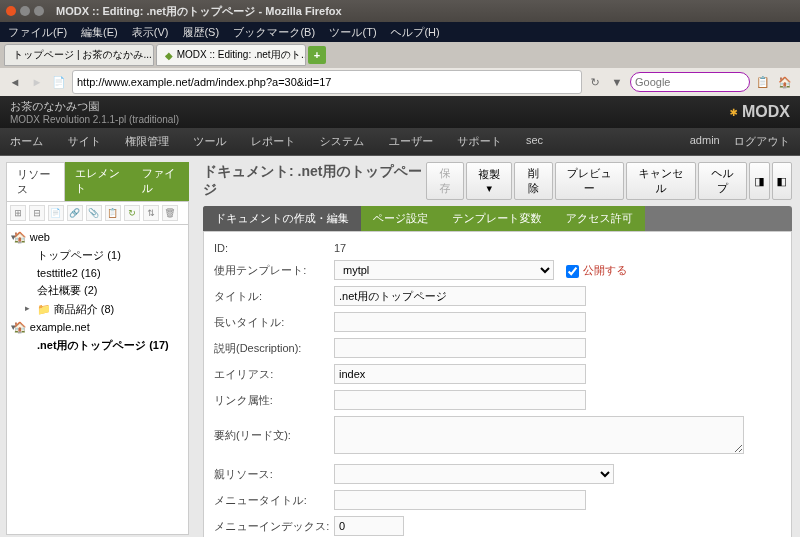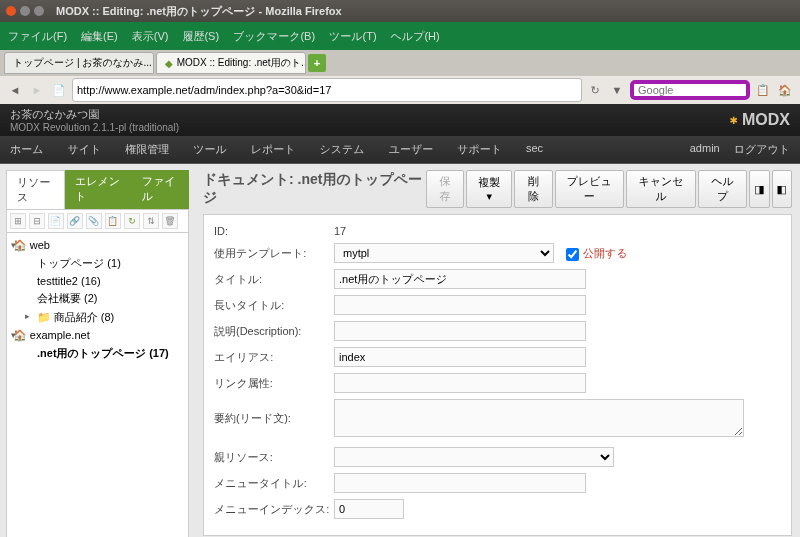--- a/index.html
+++ b/index.html
@@ -3,29 +3,29 @@
 <meta charset="utf-8">
 <style>
 *{margin:0;padding:0;box-sizing:border-box;font-family:Arial,sans-serif}
 body{background:#3a3a3a;font-size:11px;width:800px;height:537px;overflow:hidden}
 .titlebar{background:linear-gradient(#5a5652,#4a4642);height:22px;display:flex;align-items:center;padding:0 6px;color:#e0e0e0;font-size:11px}
 .win-btn{width:10px;height:10px;border-radius:50%;margin-right:4px}
 .wb-close{background:#e95420}
 .wb-min{background:#888}
 .wb-max{background:#888}
 .titlebar-text{margin-left:8px;font-weight:bold}
-.menubar{background:#15803d;height:28px;display:flex;align-items:center;padding:0 8px;color:#ddd;font-size:11px;gap:14px}
+.menubar{background:#0f172a;height:20px;display:flex;align-items:center;padding:0 8px;color:#ddd;font-size:11px;gap:14px}
 .tabbar{background:#c8c4be;height:26px;display:flex;align-items:center;padding:2px 4px;gap:2px}
 .browsertab{background:#eaeae6;border:1px solid #aaa;border-radius:3px 3px 0 0;padding:3px 8px;font-size:10px;display:flex;align-items:center;gap:4px;max-width:150px;overflow:hidden;white-space:nowrap}
 .browsertab.active{background:#f5f5f2}
 .newtab{width:18px;height:18px;background:#6aaa3a;color:#fff;text-align:center;line-height:18px;border-radius:2px;font-weight:bold}
 .urlbar{background:#eae7e2;height:28px;display:flex;align-items:center;padding:0 6px;gap:4px}
 .navbtn{width:18px;height:18px;display:flex;align-items:center;justify-content:center;color:#666}
 .urlinput{flex:1;background:#fff;border:1px solid #bbb;height:24px;padding:0 4px;border-radius:3px;font-size:11px}
-.searchbox{width:120px;background:#fff;border:4px solid #a21caf;height:20px;padding:0 4px;border-radius:5px;font-size:11px;color:#999}
+.searchbox{width:120px;background:#fff;border:1px solid #a21caf;height:20px;padding:0 4px;border-radius:10px;font-size:11px;color:#999}
 .modx-header{background:linear-gradient(#2a2a2a,#1a1a1a);height:32px;display:flex;align-items:center;justify-content:space-between;padding:0 10px;color:#999;font-size:10px}
 .modx-logo{color:#ccc;font-weight:bold;font-size:16px}
 .modx-nav{background:linear-gradient(#3a3a3a,#2a2a2a);height:28px;display:flex;align-items:center;padding:0 10px;color:#ccc;font-size:11px;justify-content:space-between;border-bottom:1px solid #555}
 .nav-left{display:flex;gap:24px}
 .nav-right{display:flex;gap:14px}
 .content{display:flex;height:381px;background:#e8e8e8}
 .sidebar{width:195px;padding:6px;background:#e8e8e8}
 .side-tabs{display:flex}
 .stab{padding:4px 10px;font-size:11px;color:#fff;background:#6a9a2e;cursor:pointer}
 .stab.active{background:#fff;color:#333;border:1px solid #ccc;border-bottom:none}
@@ -169,20 +169,26 @@
         <button class="btn"><span>複製</span> ▾</button>
         <button class="btn">削除</button>
         <button class="btn">プレビュー</button>
         <button class="btn">キャンセル</button>
         <button class="btn">ヘルプ</button>
         <button class="btn btn-sm">◨</button>
         <button class="btn btn-sm">◧</button>
       </div>
     </div>
 
+    <div class="panel-tabs">
+      <div class="ptab dark">ドキュメントの作成・編集</div>
+      <div class="ptab">ページ設定</div>
+      <div class="ptab">テンプレート変数</div>
+      <div class="ptab">アクセス許可</div>
+    </div>
 
     <div class="form-panel">
       <div class="form-row">
           <div class="form-label">ID:</div>
           <div class="form-val">17</div>
         </div>
       <div class="form-row">
         <div class="form-label">使用テンプレート:</div>
         <select class="fselect"><option>mytpl</option></select>
         <div class="chk-wrap">

